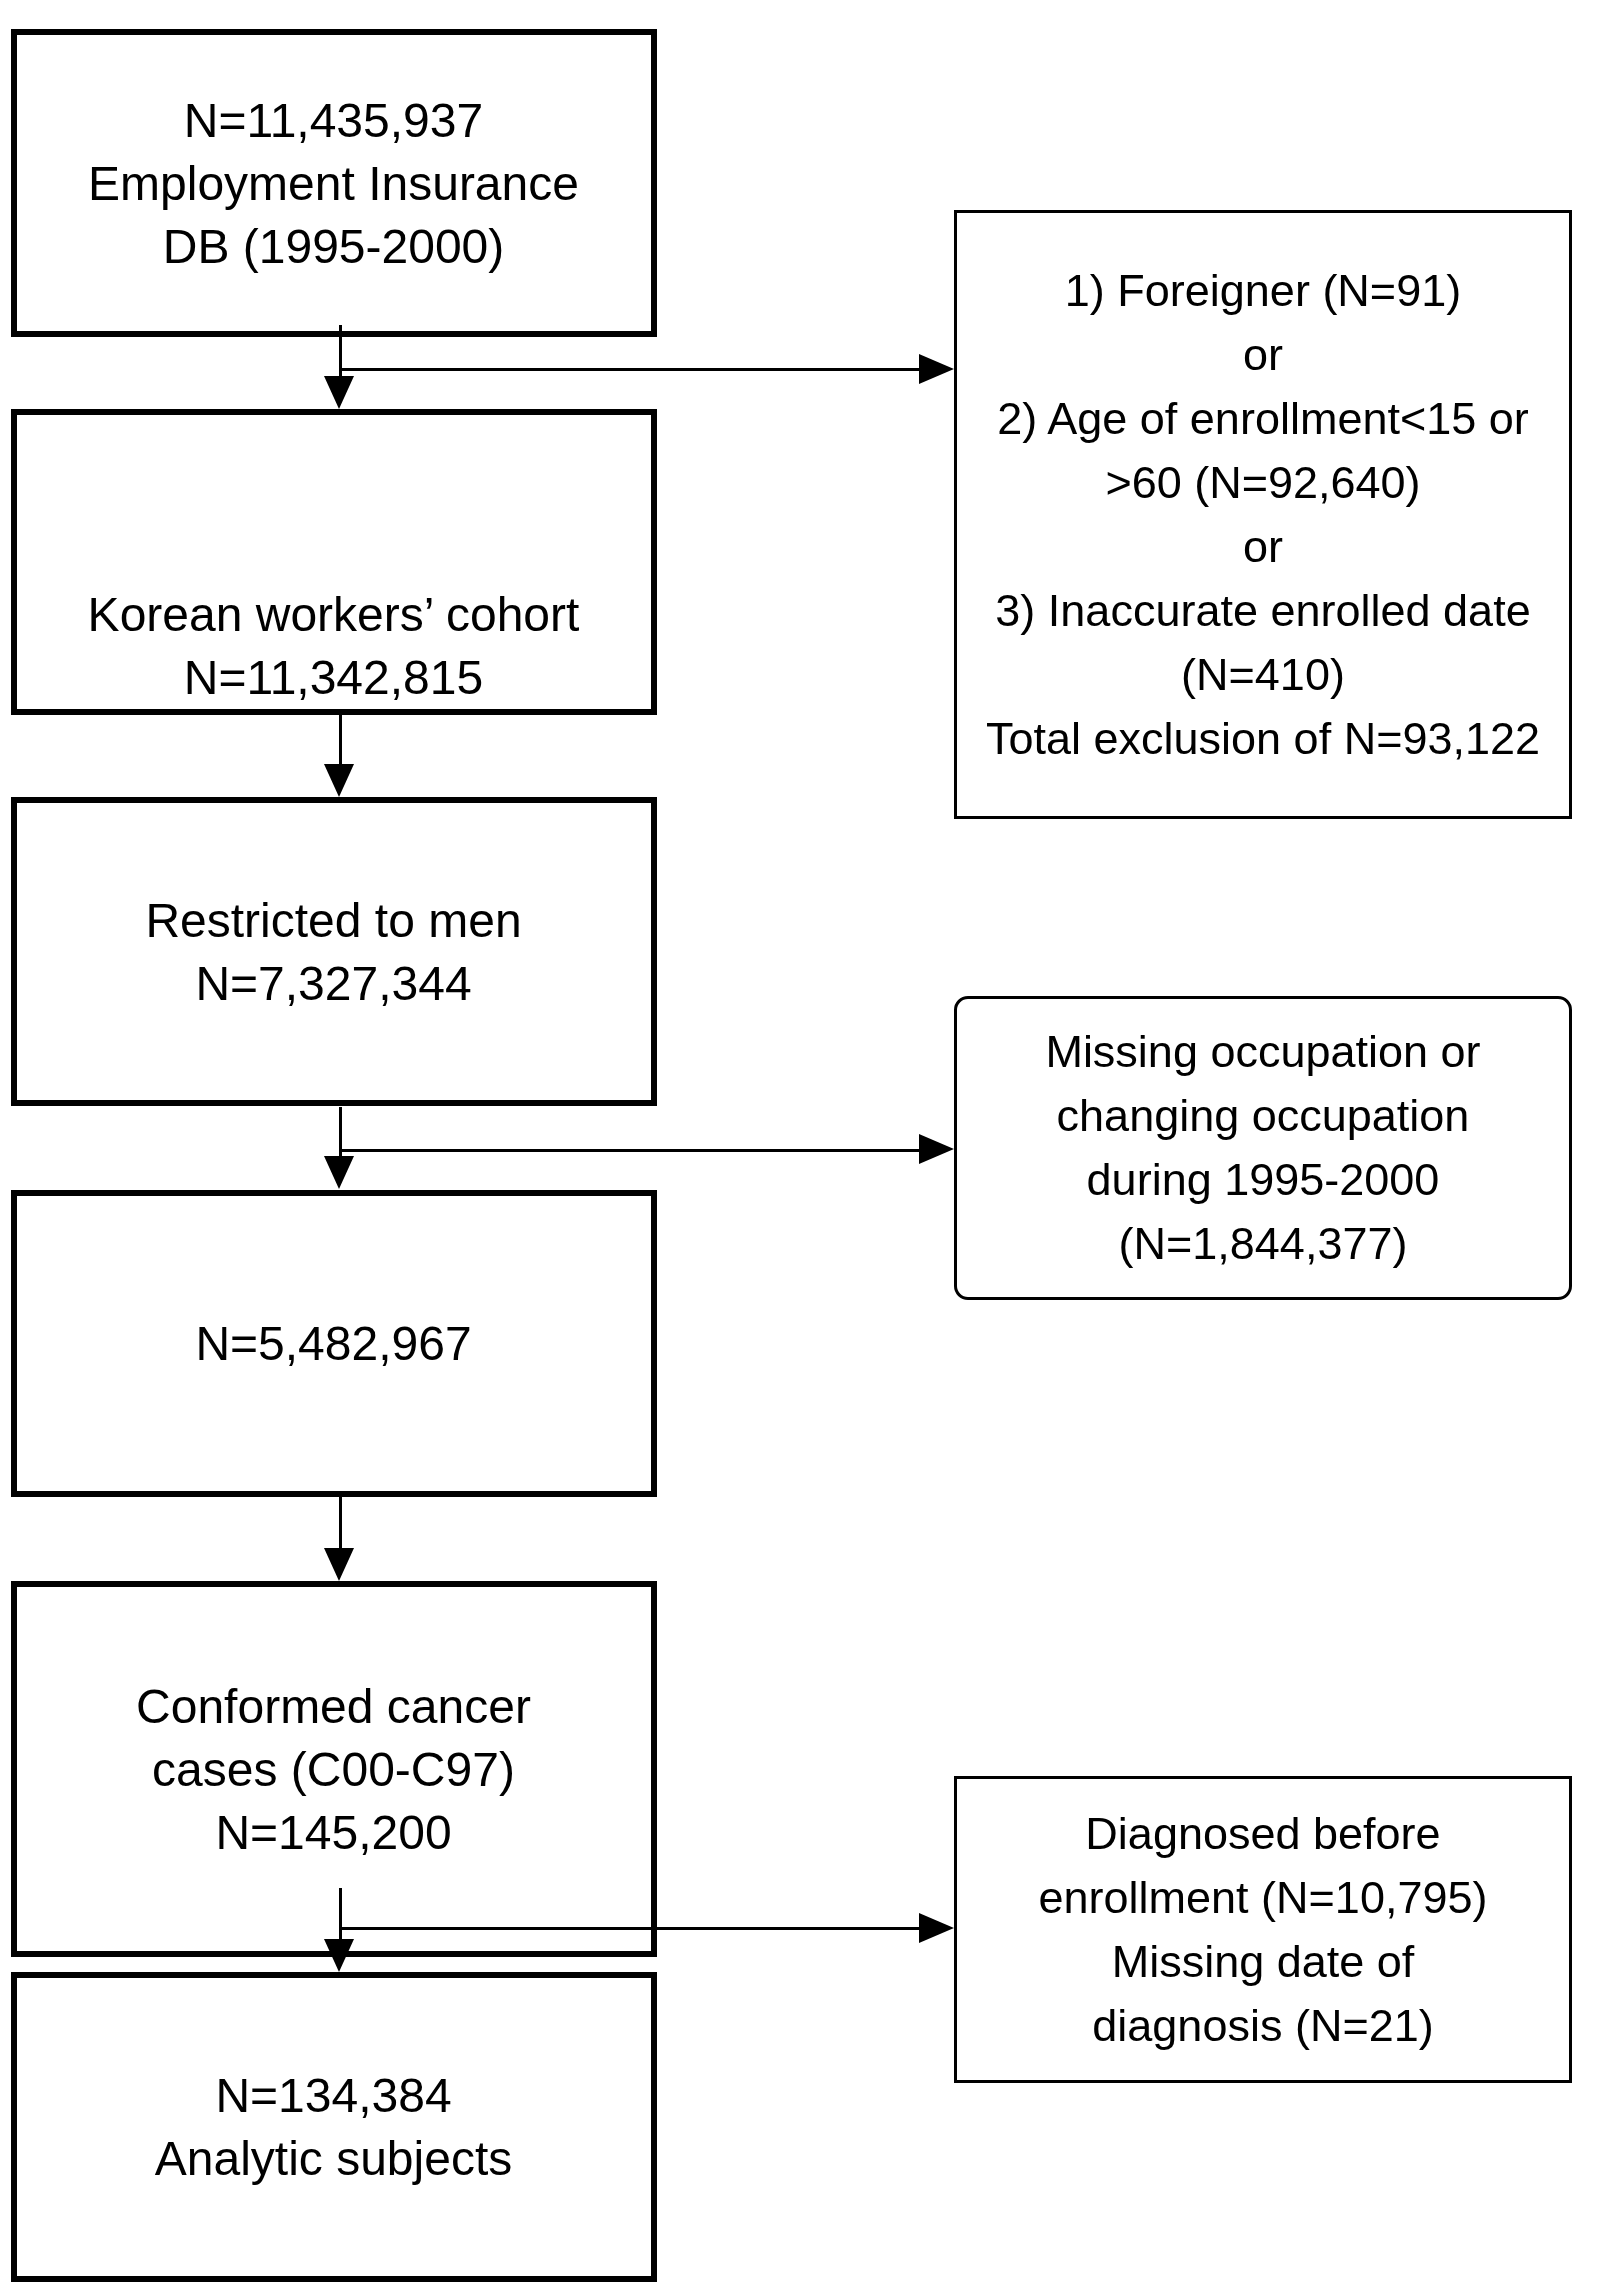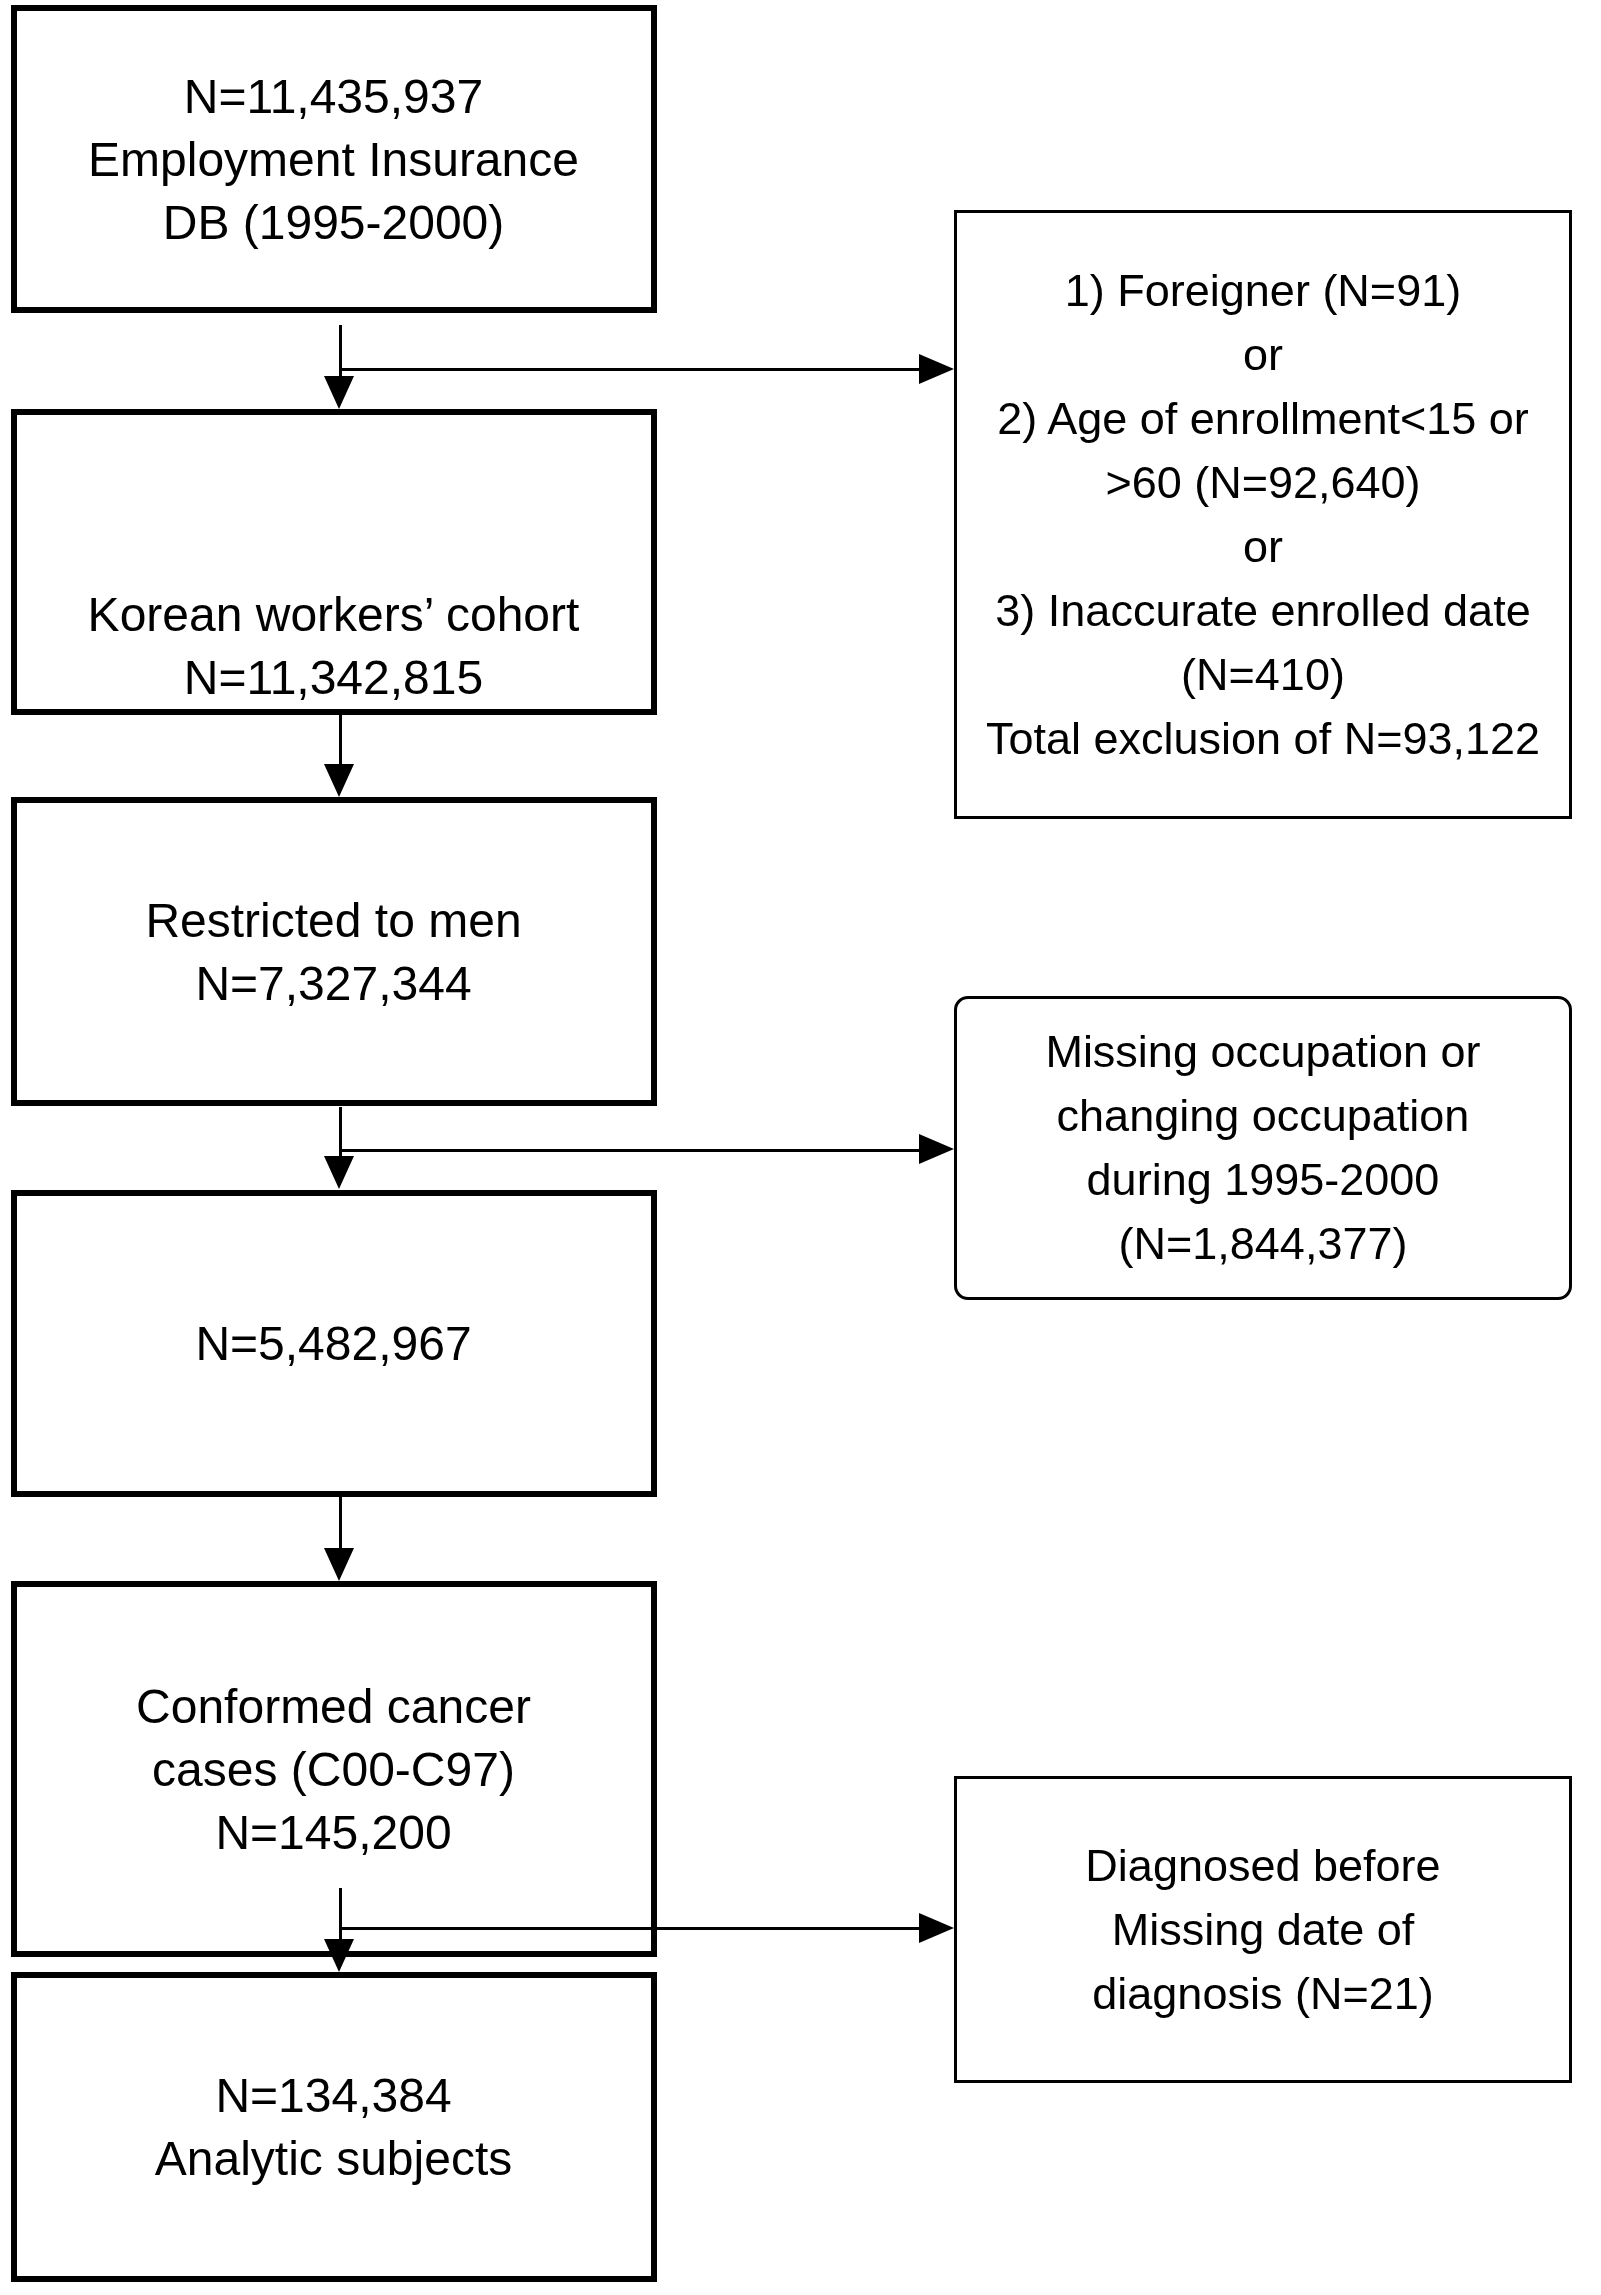--- a/index.html
+++ b/index.html
@@ -21,21 +21,21 @@
     flex-direction: column;
     justify-content: center;
     align-items: center;
     text-align: center;
   }
   .box.left  { font-size: 48px; line-height: 63px; }
   .box.right { border-width: 3.5px; font-size: 45px; line-height: 64px; }
   .tline { white-space: nowrap; }
 
   
-  #b1 { left: 10.5px;  top: 5px;   width: 646px; height: 308px; }
+  #b1 { left: 10.5px;  top: 29px;   width: 646px; height: 308px; }
   #b2 { left: 10.5px;  top: 409px;  width: 646px; height: 306px; justify-content: flex-end; }
   #b3 { left: 10.5px;  top: 797px;  width: 646px; height: 309px; }
   #b4 { left: 10.5px;  top: 1190px; width: 646px; height: 307px; }
   #b5 { left: 10.5px;  top: 1581px; width: 646px; height: 376px; }
   #b6 { left: 10.5px;  top: 1972px; width: 646px; height: 310px; }
 
   
   #r1 { left: 954px; top: 210px;  width: 618px; height: 609px; }
   #r2 { left: 954px; top: 996px; width: 618px; height: 304px; border-radius: 14px; }
   #r3 { left: 954px; top: 1776px; width: 618px; height: 307px; }
@@ -128,20 +128,21 @@
 
   <div class="box right" id="r2">
     <div class="tline">Missing occupation or</div>
     <div class="tline">changing occupation</div>
     <div class="tline">during 1995-2000</div>
     <div class="tline">(N=1,844,377)</div>
   </div>
 
   <div class="box right" id="r3">
     <div class="tline">Diagnosed before</div>
+    <div class="tline">enrollment (N=10,795)</div>
     <div class="tline">Missing date of</div>
     <div class="tline">diagnosis (N=21)</div>
   </div>
 
   <div class="vline" id="v1"></div>
   <div class="vline" id="v2"></div>
   <div class="vline" id="v3"></div>
   <div class="vline" id="v4"></div>
   <div class="vline" id="v5"></div>
 

